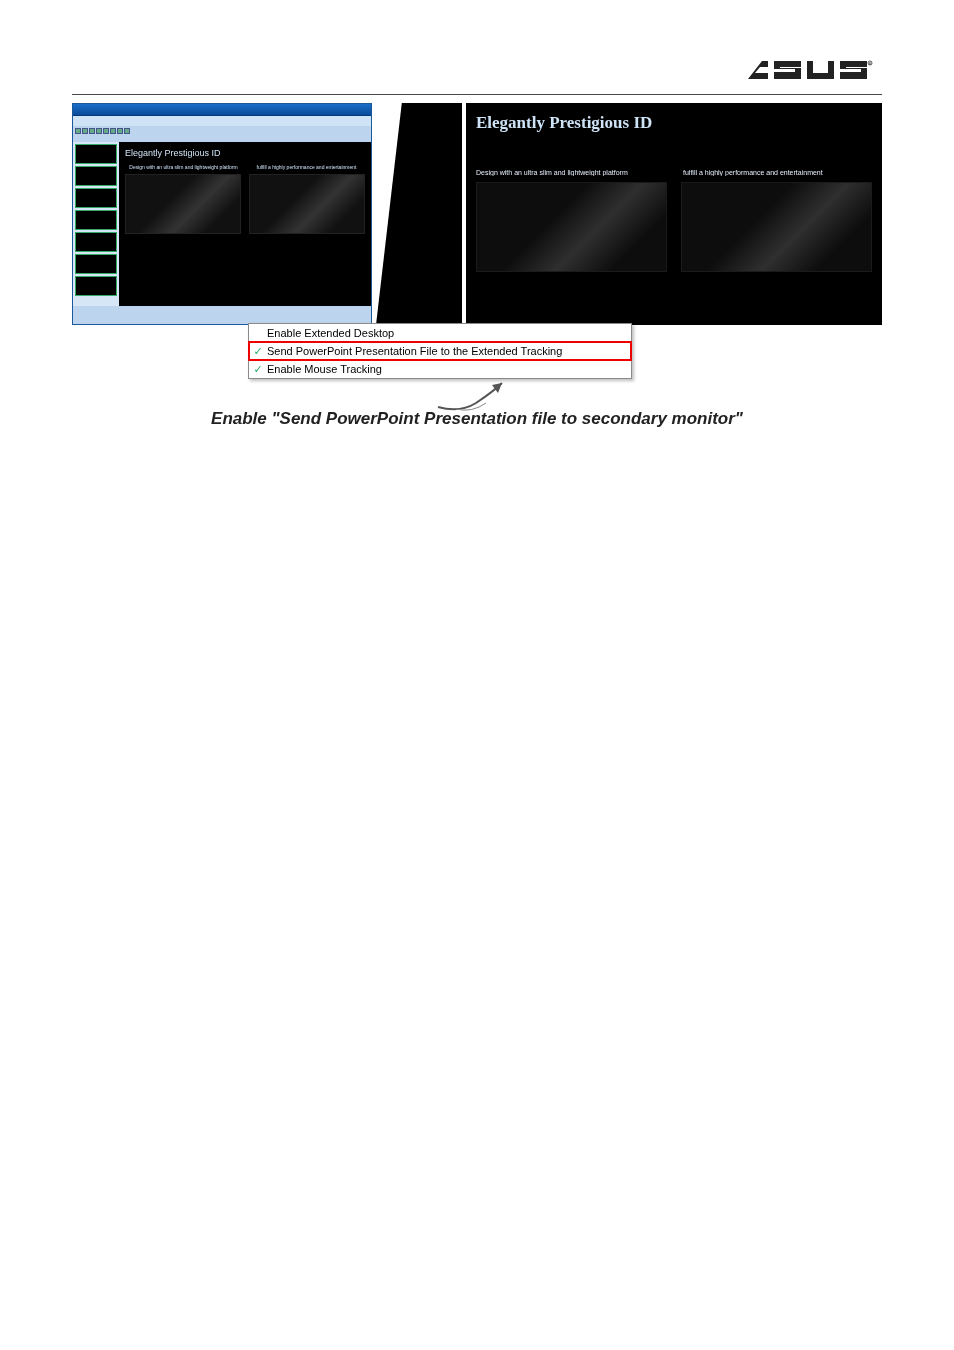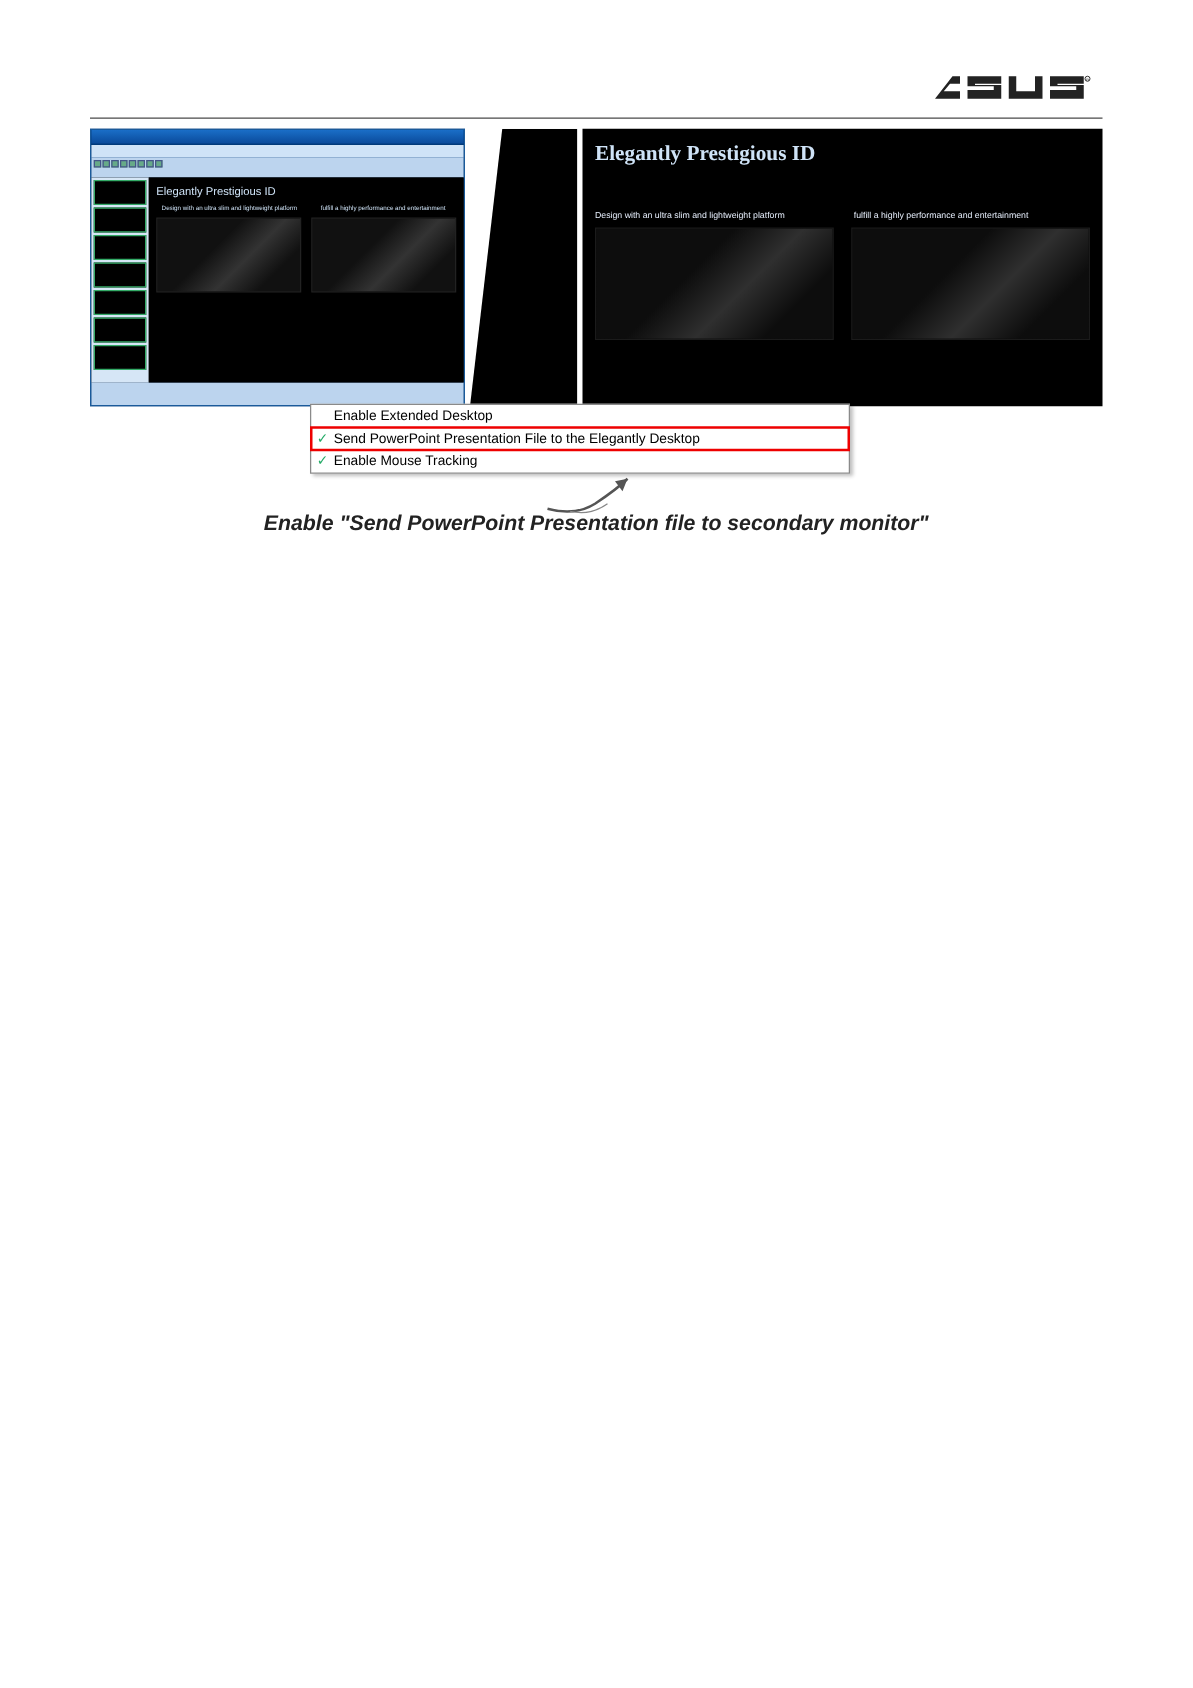--- a/index.html
+++ b/index.html
@@ -106,21 +106,21 @@
     font-family: Georgia, "Times New Roman", serif;
   }
   .right-caps { display:flex; gap:18px; margin-top:36px; }
   .right-cap { flex:1; font-size:7px; font-family:Arial,sans-serif; color:#e6eefc; white-space:nowrap; overflow:hidden; }
   .right-imgs { display:flex; gap:14px; margin-top:6px; }
   .right-img { flex:1; height:90px; background:linear-gradient(135deg,#0d0d0d 40%,#2f2f2f 60%,#0d0d0d 80%); border:1px solid #1b1b1b; }
 
   .context-menu {
     position: relative;
     margin: -2px 0 0 176px;
-    width: 432px;
+    width: 384px;
     background:#fff;
     border:1px solid #8a8a8a;
     box-shadow: 2px 2px 3px rgba(0,0,0,0.25);
     font-family: Tahoma, Arial, sans-serif;
     font-size: 11px;
     z-index:3;
   }
   .cm-row {
     height:18px;
     display:flex;
@@ -236,21 +236,21 @@
     </div>
   </div>
 
   <div class="context-menu">
     <div class="cm-row">
       <span class="chk"></span>
       <span>Enable Extended Desktop</span>
     </div>
     <div class="cm-row cm-highlight">
       <span class="chk">✓</span>
-      <span>Send PowerPoint Presentation File to the Elegantly Desktop</span>
+      <span>Send PowerPoint Presentation File to the Extended Tracking</span>
     </div>
     <div class="cm-row">
       <span class="chk">✓</span>
       <span>Enable Mouse Tracking</span>
     </div>
   </div>
 
   <div class="flourish">
     <svg viewBox="0 0 90 42">
       <path d="M6 34 Q28 40 44 30 Q62 18 70 10" fill="none" stroke="#555" stroke-width="2"></path>

